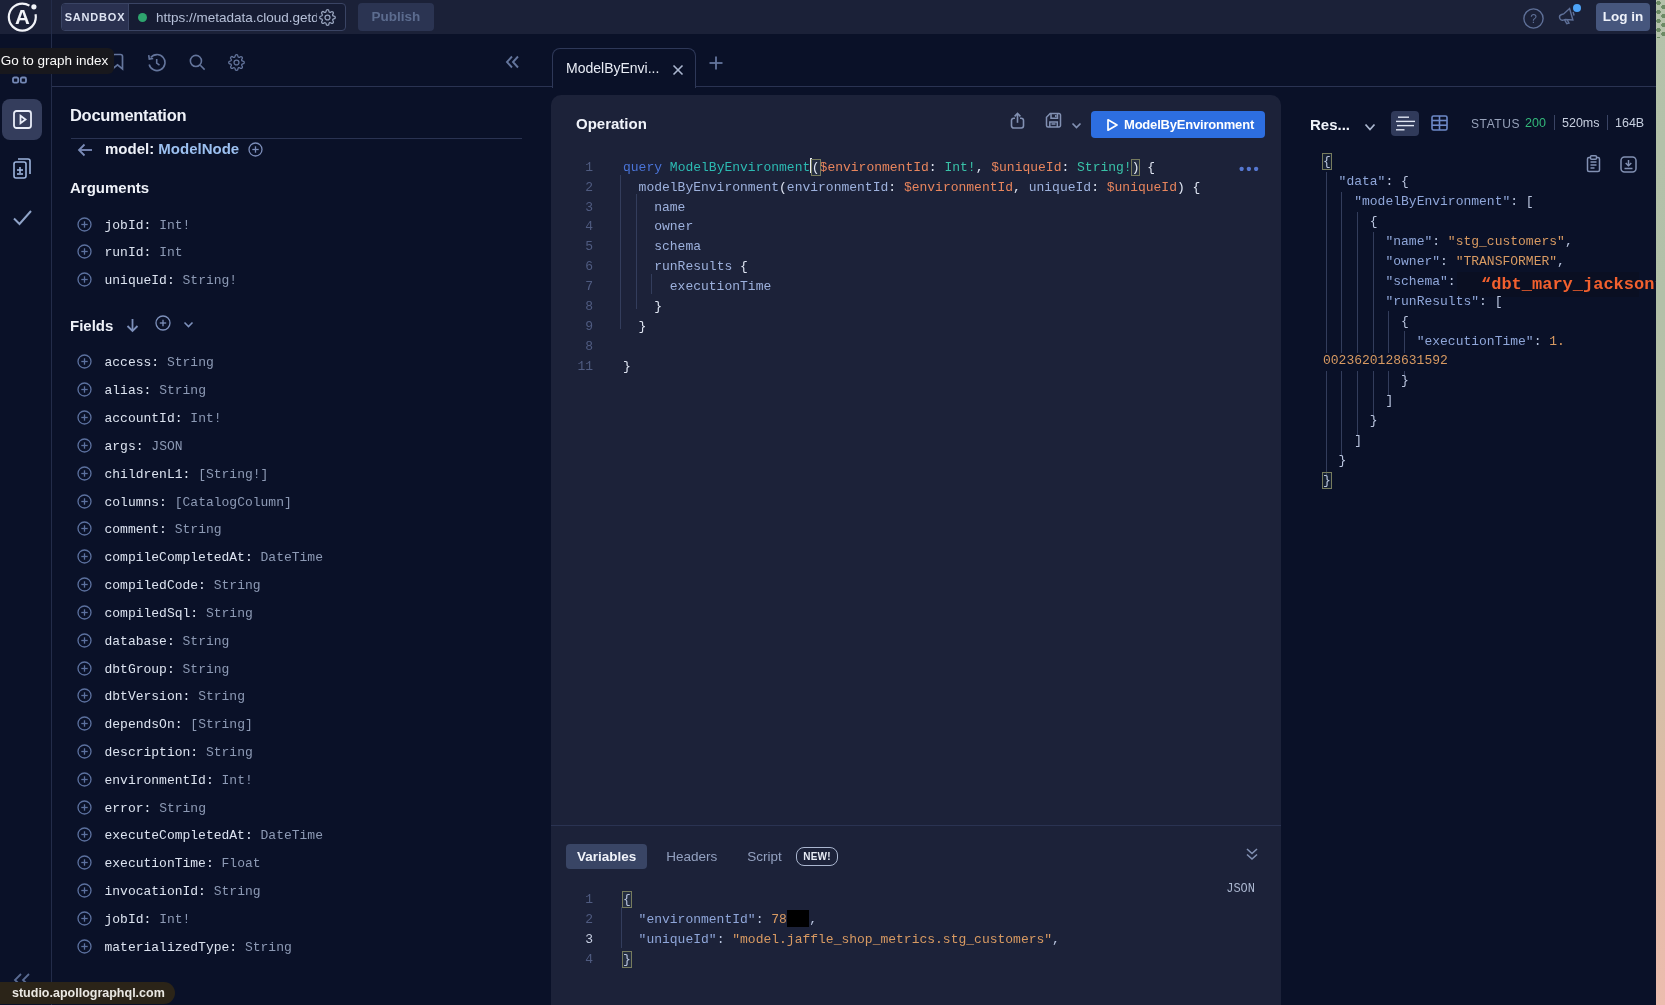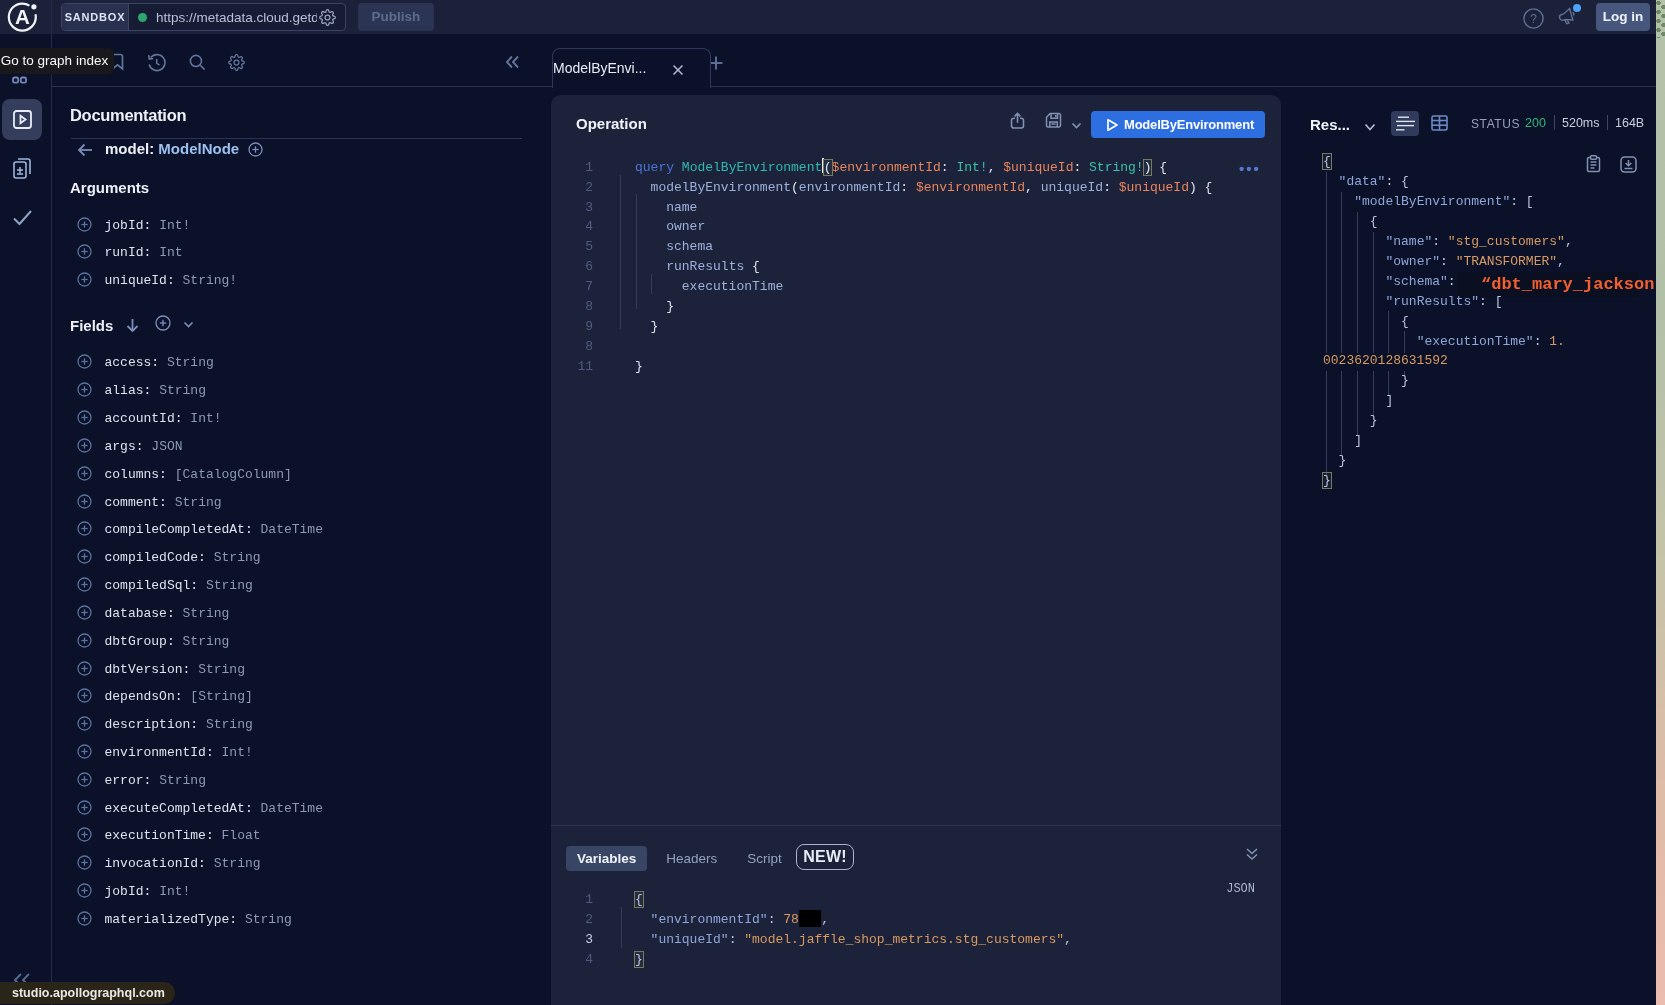--- a/index.html
+++ b/index.html
@@ -10,54 +10,54 @@
   #topbar { position:absolute; left:0; top:0; width:1656px; height:34px; background:#1b2138; }
   #sideborder { position:absolute; left:51px; top:0; width:1px; height:1005px; background:#232c49; z-index:5; }
   #urlpill { position:absolute; left:61px; top:3px; width:285px; height:28px; border:1px solid #3a4464; border-radius:4px; display:flex; align-items:center; background:#161c33; z-index:6; }
   #sandboxlab { height:100%; width:67px; background:#2a3150; border-right:1px solid #3a4464; border-radius:3px 0 0 3px; display:flex; align-items:center; justify-content:center; color:#dde3f2; font-size:11px; font-weight:bold; letter-spacing:0.8px; }
   #urltext { color:#b6c0d8; font-size:13.5px; margin-left:9px; white-space:nowrap; overflow:hidden; width:161px; }
   .greendot { width:9px; height:9px; border-radius:50%; background:#2ea56e; margin-left:9px; flex:none; }
   #publish { position:absolute; left:358px; top:3px; width:76px; height:28px; background:#2b3452; border-radius:4px; color:#5c6c8f; font-size:13.5px; font-weight:bold; text-align:center; line-height:28px; }
   #login { position:absolute; left:1596px; top:3px; width:54px; height:28px; background:#46567d; border-radius:4px; color:#eef2fa; font-size:13.5px; font-weight:bold; text-align:center; line-height:28px; }
 
   #tabbar { position:absolute; left:52px; top:34px; width:1604px; height:53px; background:#0a1128; border-bottom:1px solid #2a3352; }
-  #tab1 { position:absolute; left:552px; top:48px; width:159px; height:40px; border:1px solid #2e3858; border-bottom:none; border-radius:8px 8px 0 0; background:#0a1128; z-index:3; color:#e8ecf5; font-size:14px; line-height:38px; }
+  #tab1 { position:absolute; left:552px; top:48px; width:144px; height:40px; border:1px solid #2e3858; border-bottom:none; border-radius:8px 8px 0 0; background:#0a1128; z-index:3; color:#e8ecf5; font-size:14px; line-height:38px; padding-left:13px; }
 
   #sidebar { position:absolute; left:0; top:34px; width:51px; height:971px; background:#0a1128; }
   #explorerbtn { position:absolute; left:2px; top:99px; width:40px; height:41px; background:#343d5c; border-radius:8px; }
 
   #docs { position:absolute; left:52px; top:87px; width:499px; height:918px; color:#dce3f0; overflow:hidden; }
   .dochead { position:absolute; font-weight:bold; color:#eef1f8; white-space:nowrap; }
   #docdivider { position:absolute; left:19px; top:51px; width:451px; height:1px; background:#2a3352; }
   .docrow { height:27.83px; line-height:27.83px; white-space:nowrap; padding-left:7px; }
   .fname { color:#dce3f0;margin-top:36px; }
   .ftype { color:#8d9ab5; }
   .pluscirc { vertical-align:-3px; margin-right:12.5px; }
 
   #opcard { position:absolute; left:551px; top:95px; width:730px; height:910px; background:#1c2239; border-radius:10px 10px 0 0; }
   .panetitle { position:absolute; font-size:15px; font-weight:bold; color:#f0f3fa; }
   #runbtn { position:absolute; left:540px; top:16px; width:174px; height:27px; background:#2d6ee0; border-radius:4px; color:#fff; font-size:13px; letter-spacing:-0.2px; font-weight:bold; text-align:left; line-height:27px; }
   .lnum { position:absolute; left:0; width:42px; text-align:right; color:#4f5b80; height:20px; line-height:20px; }
-  .cline { position:absolute; left:84px; white-space:pre; height:20px; line-height:20px; }
+  .cline { position:absolute; left:72px; white-space:pre; height:20px; line-height:20px; }
   .kw { color:#4a74d8; }
   .opname { color:#2cbab2; }
   .vr { color:#e8855d; }
   .tp { color:#39c2a8; }
   .fld { color:#9db1dd; }
   .pn { color:#dfe5f2; }
   .bmatch { outline:1px solid #767b5e; background:rgba(90,120,115,0.13); }
   .guide { position:absolute; width:1px; background:#333d5c; }
   .cursor { display:inline-block; width:1.5px; height:15px; background:#e8ecf5; vertical-align:-2.5px; }
   .redact { display:inline-block; width:22.3px; height:17px; background:#000; vertical-align:-4px; }
 
   #vardivider { position:absolute; left:0px; top:730px; width:730px; height:1px; background:#2a3352; }
   #vtabs { position:absolute; left:15px; top:749px; height:26px; white-space:nowrap; }
   .vtab { display:inline-block; font-size:13.5px; color:#93a1c0; margin-right:8px; padding:5px 11px; }
   .vtab.sel { background:#394565; border-radius:4px; color:#f0f3fa; font-weight:bold; }
-  #newbadge { display:inline-block; border:1px solid #aab6cf; border-radius:8px; color:#e8ecf5; font-size:16px; font-weight:bold; letter-spacing:0.2px; padding:3px 6px; vertical-align:1px; margin-left:-9px; }
+  #newbadge { display:inline-block; border:1px solid #aab6cf; border-radius:8px; color:#e8ecf5; font-size:10px; font-weight:bold; letter-spacing:0.2px; padding:3px 6px; vertical-align:1px; margin-left:-9px; }
   #jsonlabel { position:absolute; right:26px; top:787px; color:#aab6cf; font-size:12px; }
   .key { color:#8fa6d9; }
   .str { color:#d89a62; }
   .num { color:#d89a62; }
   .jpn { color:#b9c4de; }
 
   #resp { position:absolute; left:1281px; top:95px; width:375px; height:910px; color:#dce3f0; }
   .stlab { font-size:12px; letter-spacing:0.6px; color:#97a2ba; }
   .stgreen { color:#33b87a; font-size:12.5px; }
   .stsep { width:1px; height:15px; background:#3a4464; }
@@ -206,20 +206,25 @@
 <div class="docrow mono"><svg class="pluscirc" width="15" height="15" viewBox="0 0 15 15">
           <circle cx="7.5" cy="7.5" r="6.5" fill="none" stroke="#5c719f" stroke-width="1.3"></circle>
           <line x1="7.5" y1="4.3" x2="7.5" y2="10.7" stroke="#5c719f" stroke-width="1.3"></line>
           <line x1="4.3" y1="7.5" x2="10.7" y2="7.5" stroke="#5c719f" stroke-width="1.3"></line>
         </svg><span class="fname">accountId:</span> <span class="ftype">Int!</span></div>
 <div class="docrow mono"><svg class="pluscirc" width="15" height="15" viewBox="0 0 15 15">
           <circle cx="7.5" cy="7.5" r="6.5" fill="none" stroke="#5c719f" stroke-width="1.3"></circle>
           <line x1="7.5" y1="4.3" x2="7.5" y2="10.7" stroke="#5c719f" stroke-width="1.3"></line>
           <line x1="4.3" y1="7.5" x2="10.7" y2="7.5" stroke="#5c719f" stroke-width="1.3"></line>
         </svg><span class="fname">args:</span> <span class="ftype">JSON</span></div>
+<div class="docrow mono"><svg class="pluscirc" width="15" height="15" viewBox="0 0 15 15">
+          <circle cx="7.5" cy="7.5" r="6.5" fill="none" stroke="#5c719f" stroke-width="1.3"></circle>
+          <line x1="7.5" y1="4.3" x2="7.5" y2="10.7" stroke="#5c719f" stroke-width="1.3"></line>
+          <line x1="4.3" y1="7.5" x2="10.7" y2="7.5" stroke="#5c719f" stroke-width="1.3"></line>
+        </svg><span class="fname">childrenL1:</span> <span class="ftype">[String!]</span></div>
 <div class="docrow mono"><svg class="pluscirc" width="15" height="15" viewBox="0 0 15 15">
           <circle cx="7.5" cy="7.5" r="6.5" fill="none" stroke="#5c719f" stroke-width="1.3"></circle>
           <line x1="7.5" y1="4.3" x2="7.5" y2="10.7" stroke="#5c719f" stroke-width="1.3"></line>
           <line x1="4.3" y1="7.5" x2="10.7" y2="7.5" stroke="#5c719f" stroke-width="1.3"></line>
         </svg><span class="fname">columns:</span> <span class="ftype">[CatalogColumn]</span></div>
 <div class="docrow mono"><svg class="pluscirc" width="15" height="15" viewBox="0 0 15 15">
           <circle cx="7.5" cy="7.5" r="6.5" fill="none" stroke="#5c719f" stroke-width="1.3"></circle>
           <line x1="7.5" y1="4.3" x2="7.5" y2="10.7" stroke="#5c719f" stroke-width="1.3"></line>
           <line x1="4.3" y1="7.5" x2="10.7" y2="7.5" stroke="#5c719f" stroke-width="1.3"></line>
         </svg><span class="fname">comment:</span> <span class="ftype">String</span></div>

